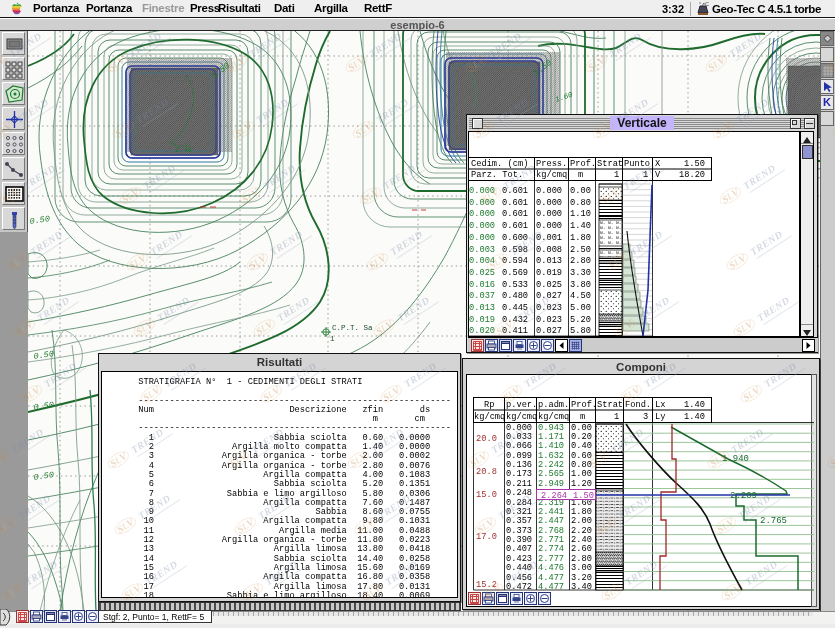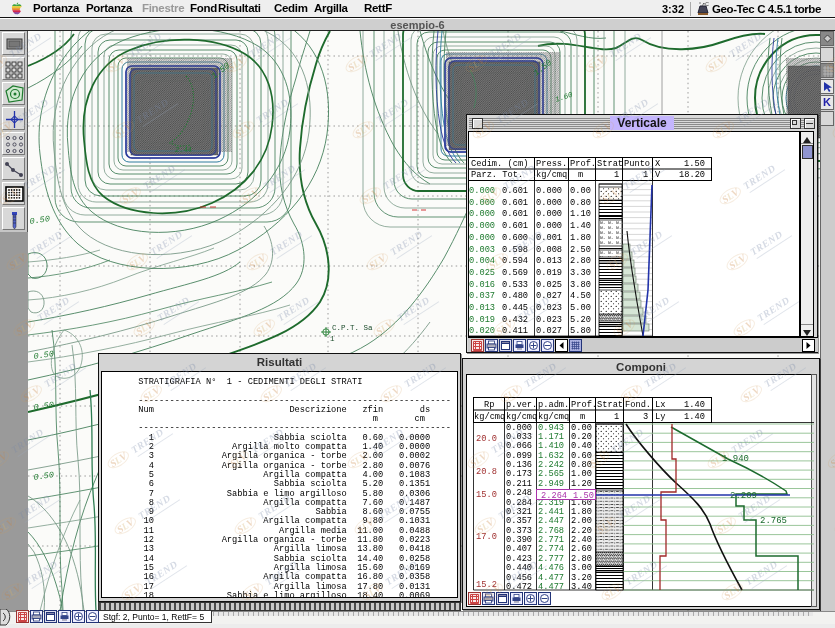--- a/index.html
+++ b/index.html
@@ -19,23 +19,23 @@
         <rect x="0" y="8.2" width="11" height="2" fill="#d4294a"></rect>
         <rect x="0" y="10.2" width="11" height="1.6" fill="#8a2a8a"></rect>
         <rect x="0" y="11.8" width="11" height="1.2" fill="#2a52b0"></rect>
       </g>
 <circle cx="11.3" cy="7.2" r="2.4" fill="#efefef"></circle>
       <path d="M5.5,3.0 C5.5,1.8 6.2,0.9 7.2,0.6 C7.3,1.7 6.6,2.7 5.5,3.0 Z" fill="#3fa53f"></path>
     </svg>
     <div style="position:absolute;left:33px;top:2px;font:bold 11.5px 'Liberation Sans';color:#000;letter-spacing:-0.3px">Portanza</div>
     <div style="position:absolute;left:86px;top:2px;font:bold 11.5px 'Liberation Sans';color:#000;letter-spacing:-0.3px">Portanza</div>
     <div style="position:absolute;left:142px;top:2px;font:bold 11.5px 'Liberation Sans';color:#999;letter-spacing:-0.3px">Finestre</div>
-    <div style="position:absolute;left:190px;top:2px;font:bold 11.5px 'Liberation Sans';color:#000;letter-spacing:-0.3px">Fond</div>
+    <div style="position:absolute;left:190px;top:2px;font:bold 11.5px 'Liberation Sans';color:#000;letter-spacing:-0.3px">Press</div>
     <div style="position:absolute;left:218px;top:2px;font:bold 11.5px 'Liberation Sans';color:#000;letter-spacing:-0.3px">Risultati</div>
-    <div style="position:absolute;left:274px;top:2px;font:bold 11.5px 'Liberation Sans';color:#000;letter-spacing:-0.3px">Cedim</div>
+    <div style="position:absolute;left:274px;top:2px;font:bold 11.5px 'Liberation Sans';color:#000;letter-spacing:-0.3px">Dati</div>
     <div style="position:absolute;left:314px;top:2px;font:bold 11.5px 'Liberation Sans';color:#000;letter-spacing:-0.3px">Argilla</div>
     <div style="position:absolute;left:364px;top:2px;font:bold 11.5px 'Liberation Sans';color:#000;letter-spacing:-0.3px">RettF</div>
     <div style="position:absolute;left:662px;top:3px;font:bold 11px 'Liberation Sans';color:#000">3:32</div>
     <div style="position:absolute;left:690px;top:2px;width:1px;height:14px;background:#aaa"></div>
     <svg style="position:absolute;left:696px;top:1px" width="14" height="15" viewBox="0 0 14 15">
 <path d="M4,5 L10,5 L12,12 L2,12 Z" fill="#445" stroke="#223"></path>
       <rect x="2" y="12" width="10" height="2" fill="#8a5a2a"></rect>
 <text x="3" y="5" font-size="5" font-family="Liberation Sans" fill="#333">°↗C</text>
     </svg>
     <div style="position:absolute;left:712px;top:3px;font:bold 11.5px 'Liberation Sans';color:#000;letter-spacing:-0.4px">Geo-Tec C 4.5.1 torbe</div>

